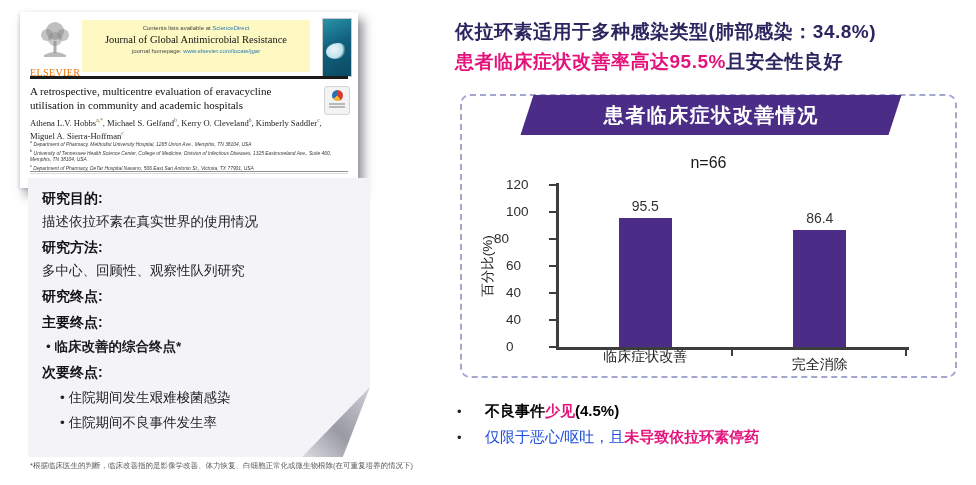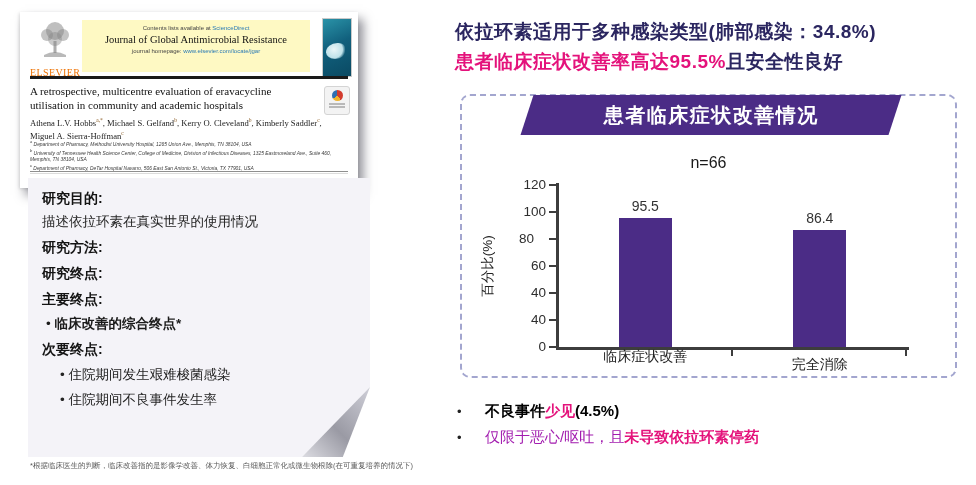--- a/index.html
+++ b/index.html
@@ -58,33 +58,33 @@
 
   
   .chartbox{position:absolute;left:460px;top:94px;width:497px;height:284px;
             border:2px dashed #A3A6CF;border-radius:10px;box-sizing:border-box;}
   .banner{position:absolute;left:527px;top:95px;width:368px;height:40px;background:#4B2C86;
           transform:skewX(-18deg);display:flex;align-items:center;justify-content:center;}
   .banner-text{transform:skewX(18deg);color:#fff;font-size:20px;font-weight:bold;letter-spacing:1.5px;}
   .n-label{position:absolute;left:0;top:58px;width:100%;text-align:center;font-size:16px;color:#1a1a1a;}
   .axis{position:absolute;background:#3d3d3d;}
   .ytick{position:absolute;width:7px;height:2px;background:#3d3d3d;}
-  .ytick-label{position:absolute;width:40px;text-align:right;font-size:13.5px;color:#2e2e2e;}
+  .ytick-label{position:absolute;width:40px;font-size:13.5px;color:#2e2e2e;}
   .xtick{position:absolute;width:2px;height:7px;background:#3d3d3d;}
   .bar{position:absolute;}
   .bar-label{position:absolute;width:70px;text-align:center;font-size:14px;color:#333;}
   .cat-label{position:absolute;width:140px;text-align:center;font-size:14px;color:#222;}
   .ylabel{position:absolute;transform:translate(-50%,-50%) rotate(-90deg);font-size:13.5px;color:#222;white-space:nowrap;}
 
   
   .rbullets{position:absolute;left:457px;top:402px;width:505px;}
   .rbullet{display:flex;align-items:baseline;margin-bottom:7px;font-size:15px;}
   .rbullet .dot{width:28px;color:#222;font-size:13px;}
   .rb-dark-b{color:#000000;font-weight:bold;}
-  .rb-dark{color:#a21caf;}
+  .rb-dark{color:#1d4ed8;}
   .rb-pink-b{color:#E4127B;font-weight:bold;}
 </style>
 </head>
 <body>
 
 <div class="slide">
 
   <div class="paper-card">
     <div class="elsevier">
       <svg width="42" height="44" viewBox="0 0 42 44">
@@ -128,20 +128,21 @@
       </div>
     <div class="thin-rule"></div>
   </div>
 
   <div class="panel"></div>
   <div class="fold"></div>
   <div class="study" id="study">
       <div class="h">研究目的:</div>
       <div class="p">描述依拉环素在真实世界的使用情况</div>
       <div class="h">研究方法:</div>
+      <div class="p">多中心、回顾性、观察性队列研究</div>
       <div class="h">研究终点:</div>
       <div class="h">主要终点:</div>
       <div class="b1">临床改善的综合终点*</div>
       <div class="h">次要终点:</div>
       <div class="b2">住院期间发生艰难梭菌感染</div>
       <div class="b2">住院期间不良事件发生率</div>
     </div>
   <div class="footnote">*根据临床医生的判断，临床改善指的是影像学改善、体力恢复、白细胞正常化或微生物根除(在可重复培养的情况下)</div>
 
   <div class="headline1">依拉环素适用于多种感染类型(肺部感染：34.8%)</div>

